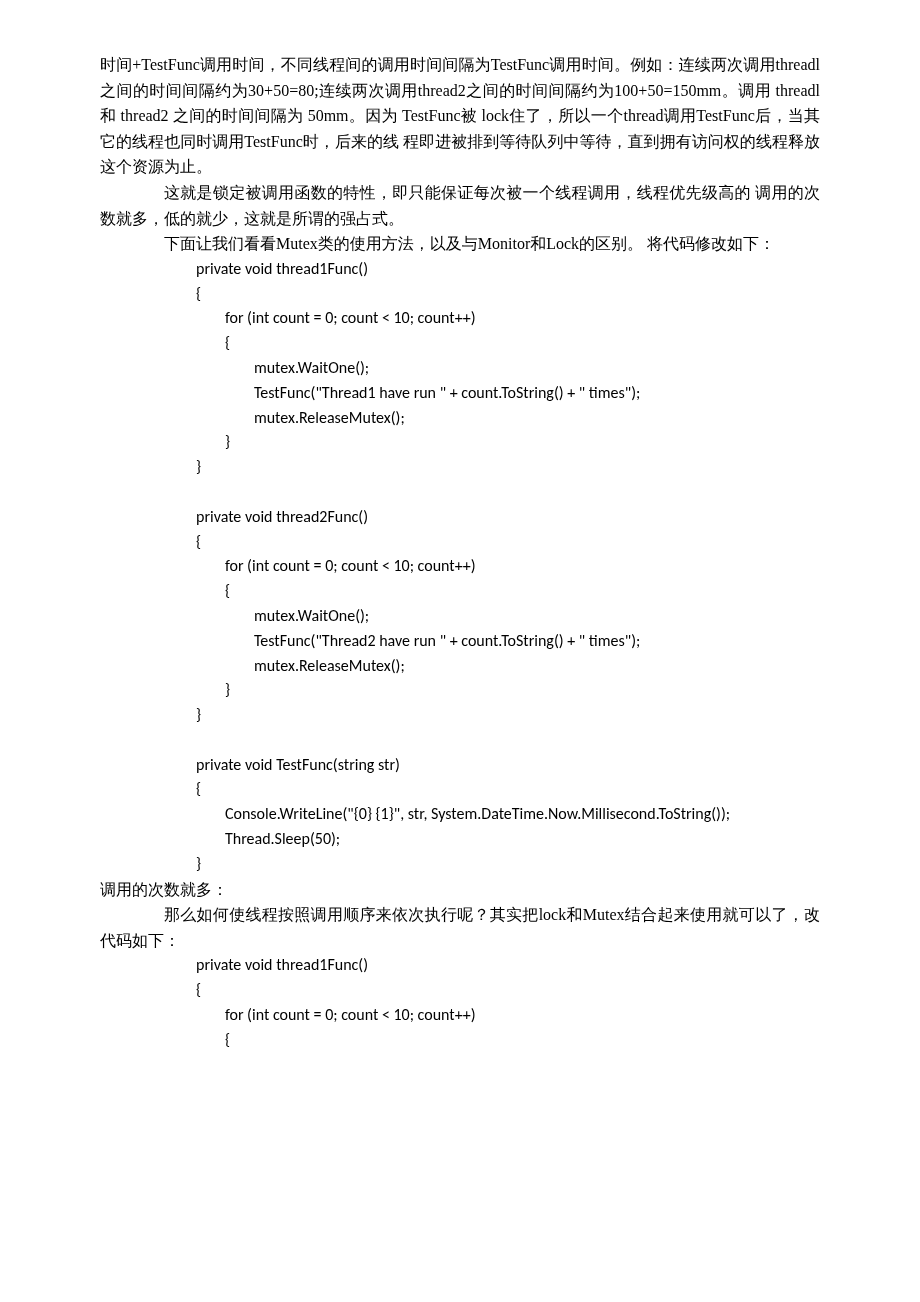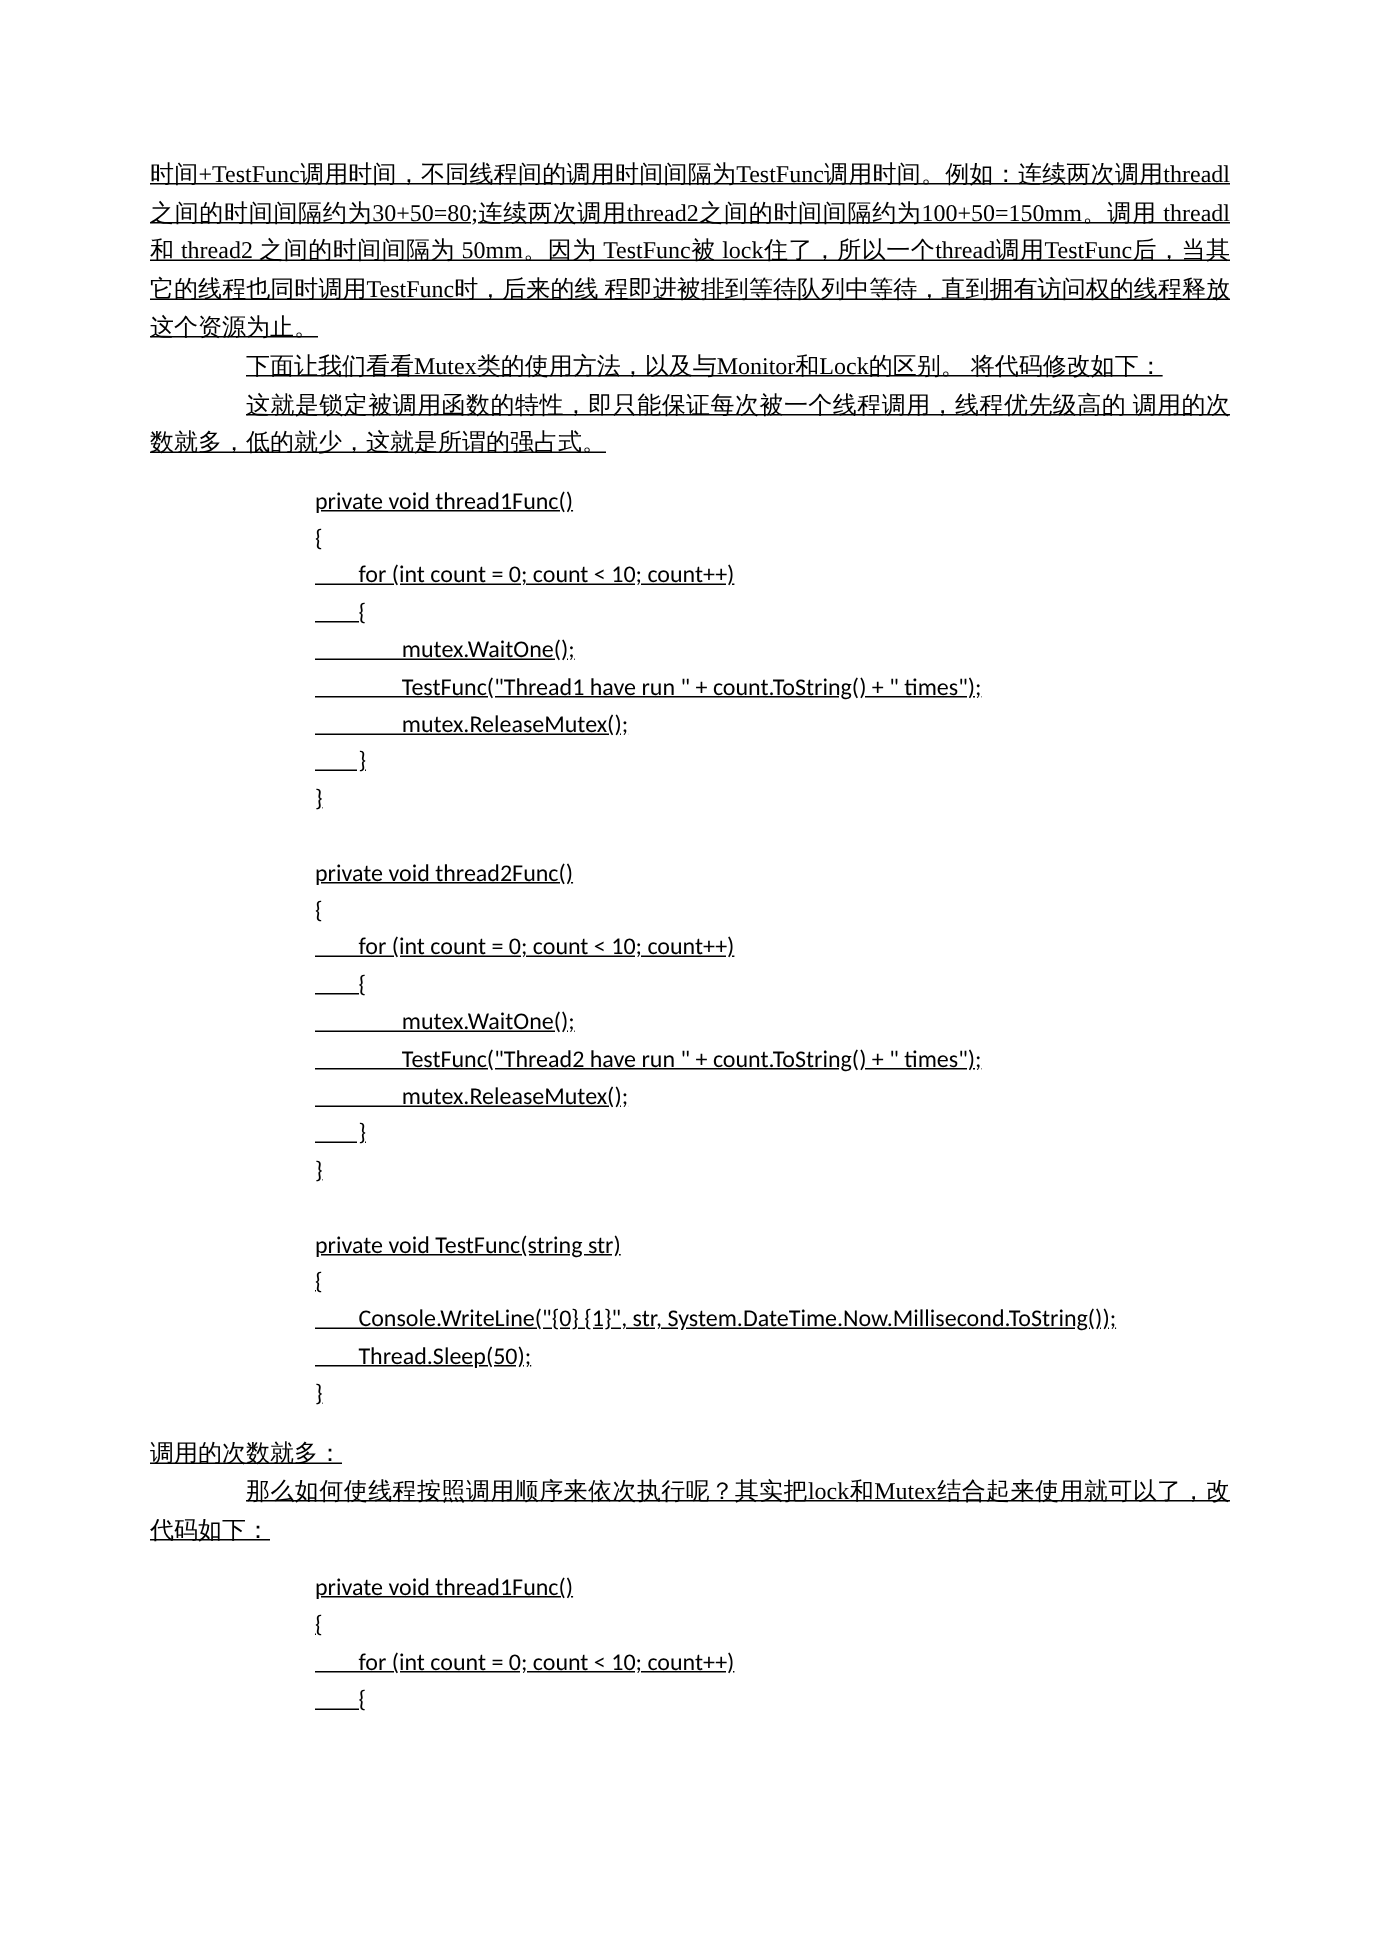--- a/index.html
+++ b/index.html
@@ -6,50 +6,49 @@
     margin: 0;
     padding: 0;
     background: #ffffff;
     font-family: "SimSun", "宋体", serif;
     font-size: 16px;
     line-height: 1.6;
     color: #000000;
     width: 920px;
   }
   .page {
-    padding: 104px 100px 100px 100px;
-    text-decoration: underline;
+    padding: 52px 100px 100px 100px;
   }
   .para {
     text-align: justify;
     margin: 0;
   }
   .indent {
     text-indent: 4em;
   }
   .code {
     font-family: Calibri, Arial, sans-serif;
     white-space: pre;
-    margin: 14px;
+    margin: 0;
     line-height: 1.55;
   }
   .code-block {
     padding-left: 6em;
   }
 </style>
 </head>
 <body>
 
 <div class="page">
 
   <p class="para">时间+TestFunc调用时间，不同线程间的调用时间间隔为TestFunc调用时间。例如：连续两次调用threadl之间的时间间隔约为30+50=80;连续两次调用thread2之间的时间间隔约为100+50=150mm。调用  threadl 和  thread2 之间的时间间隔为  50mm。因为  TestFunc被  lock住了，所以一个thread调用TestFunc后，当其它的线程也同时调用TestFunc时，后来的线  程即进被排到等待队列中等待，直到拥有访问权的线程释放这个资源为止。</p>
 
+  <p class="para indent">这就是锁定被调用函数的特性，即只能保证每次被一个线程调用，线程优先级高的  调用的次数就多，低的就少，这就是所谓的强占式。</p>
+
   <p class="para indent">下面让我们看看Mutex类的使用方法，以及与Monitor和Lock的区别。  将代码修改如下：</p>
-
-  <p class="para indent">这就是锁定被调用函数的特性，即只能保证每次被一个线程调用，线程优先级高的  调用的次数就多，低的就少，这就是所谓的强占式。</p>
 
   <div class="code code-block">private void thread1Func()
 {
         for (int count = 0; count &lt; 10; count++)
         {
                 mutex.WaitOne();
                 TestFunc("Thread1 have run " + count.ToString() + " times");
                 mutex.ReleaseMutex();
         }
 }

